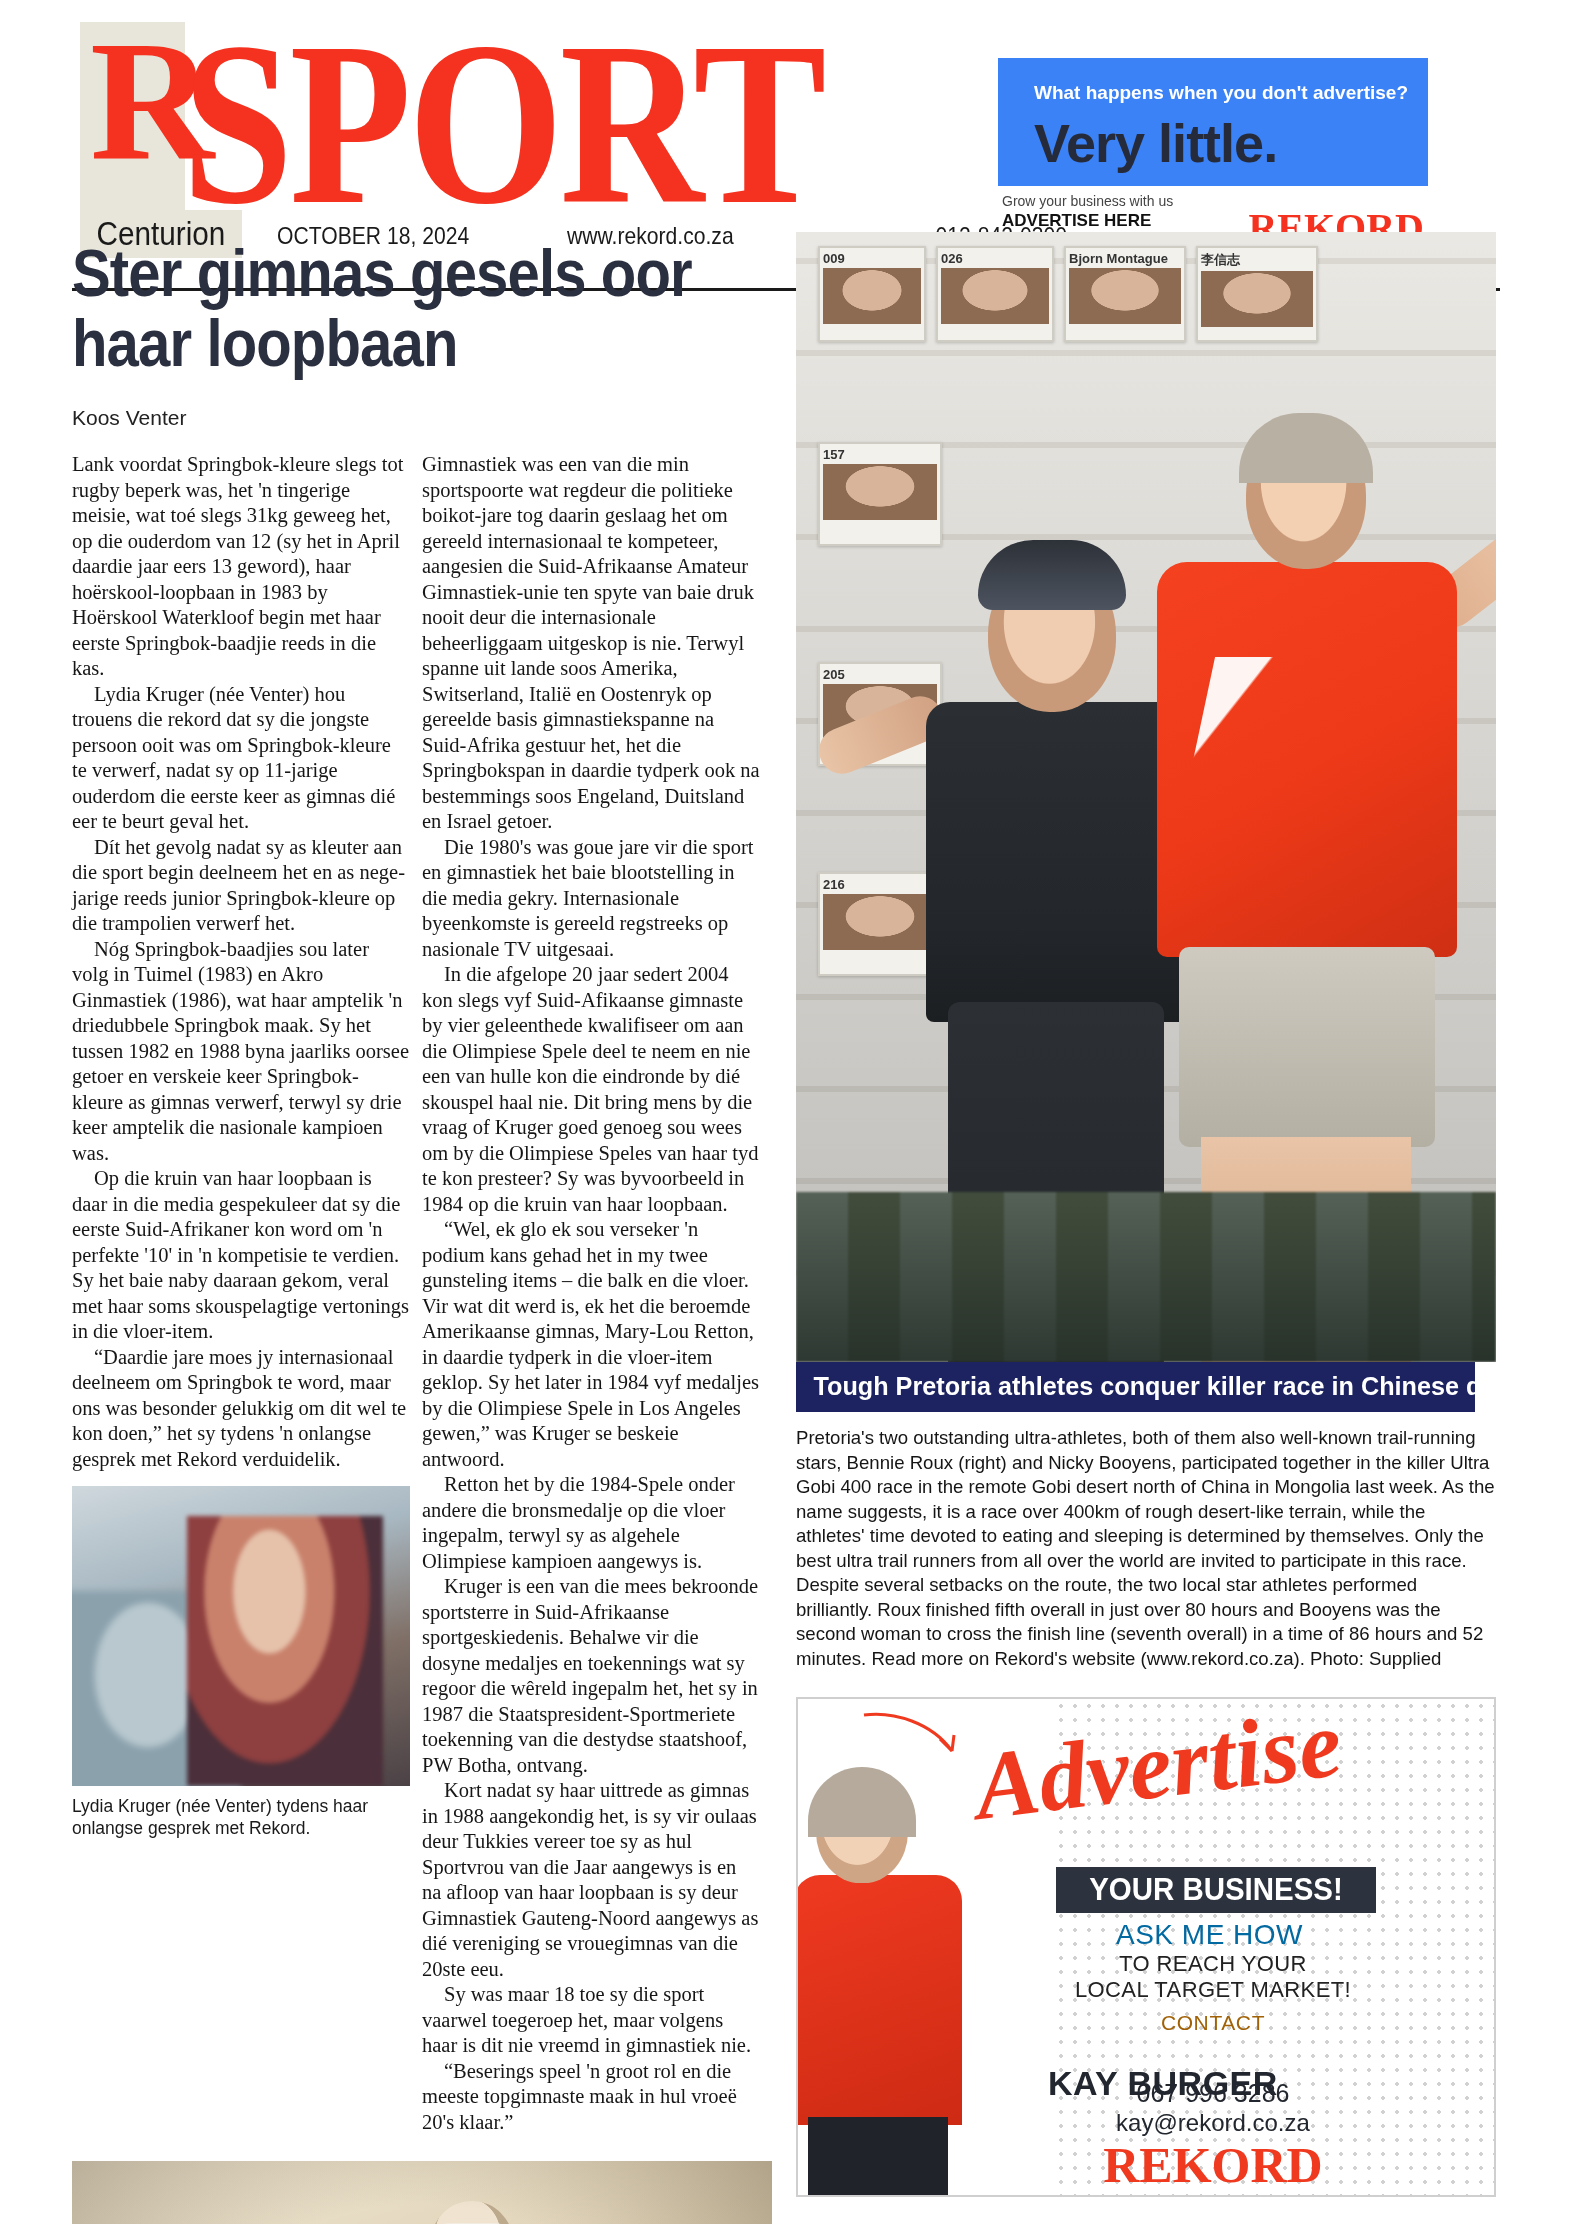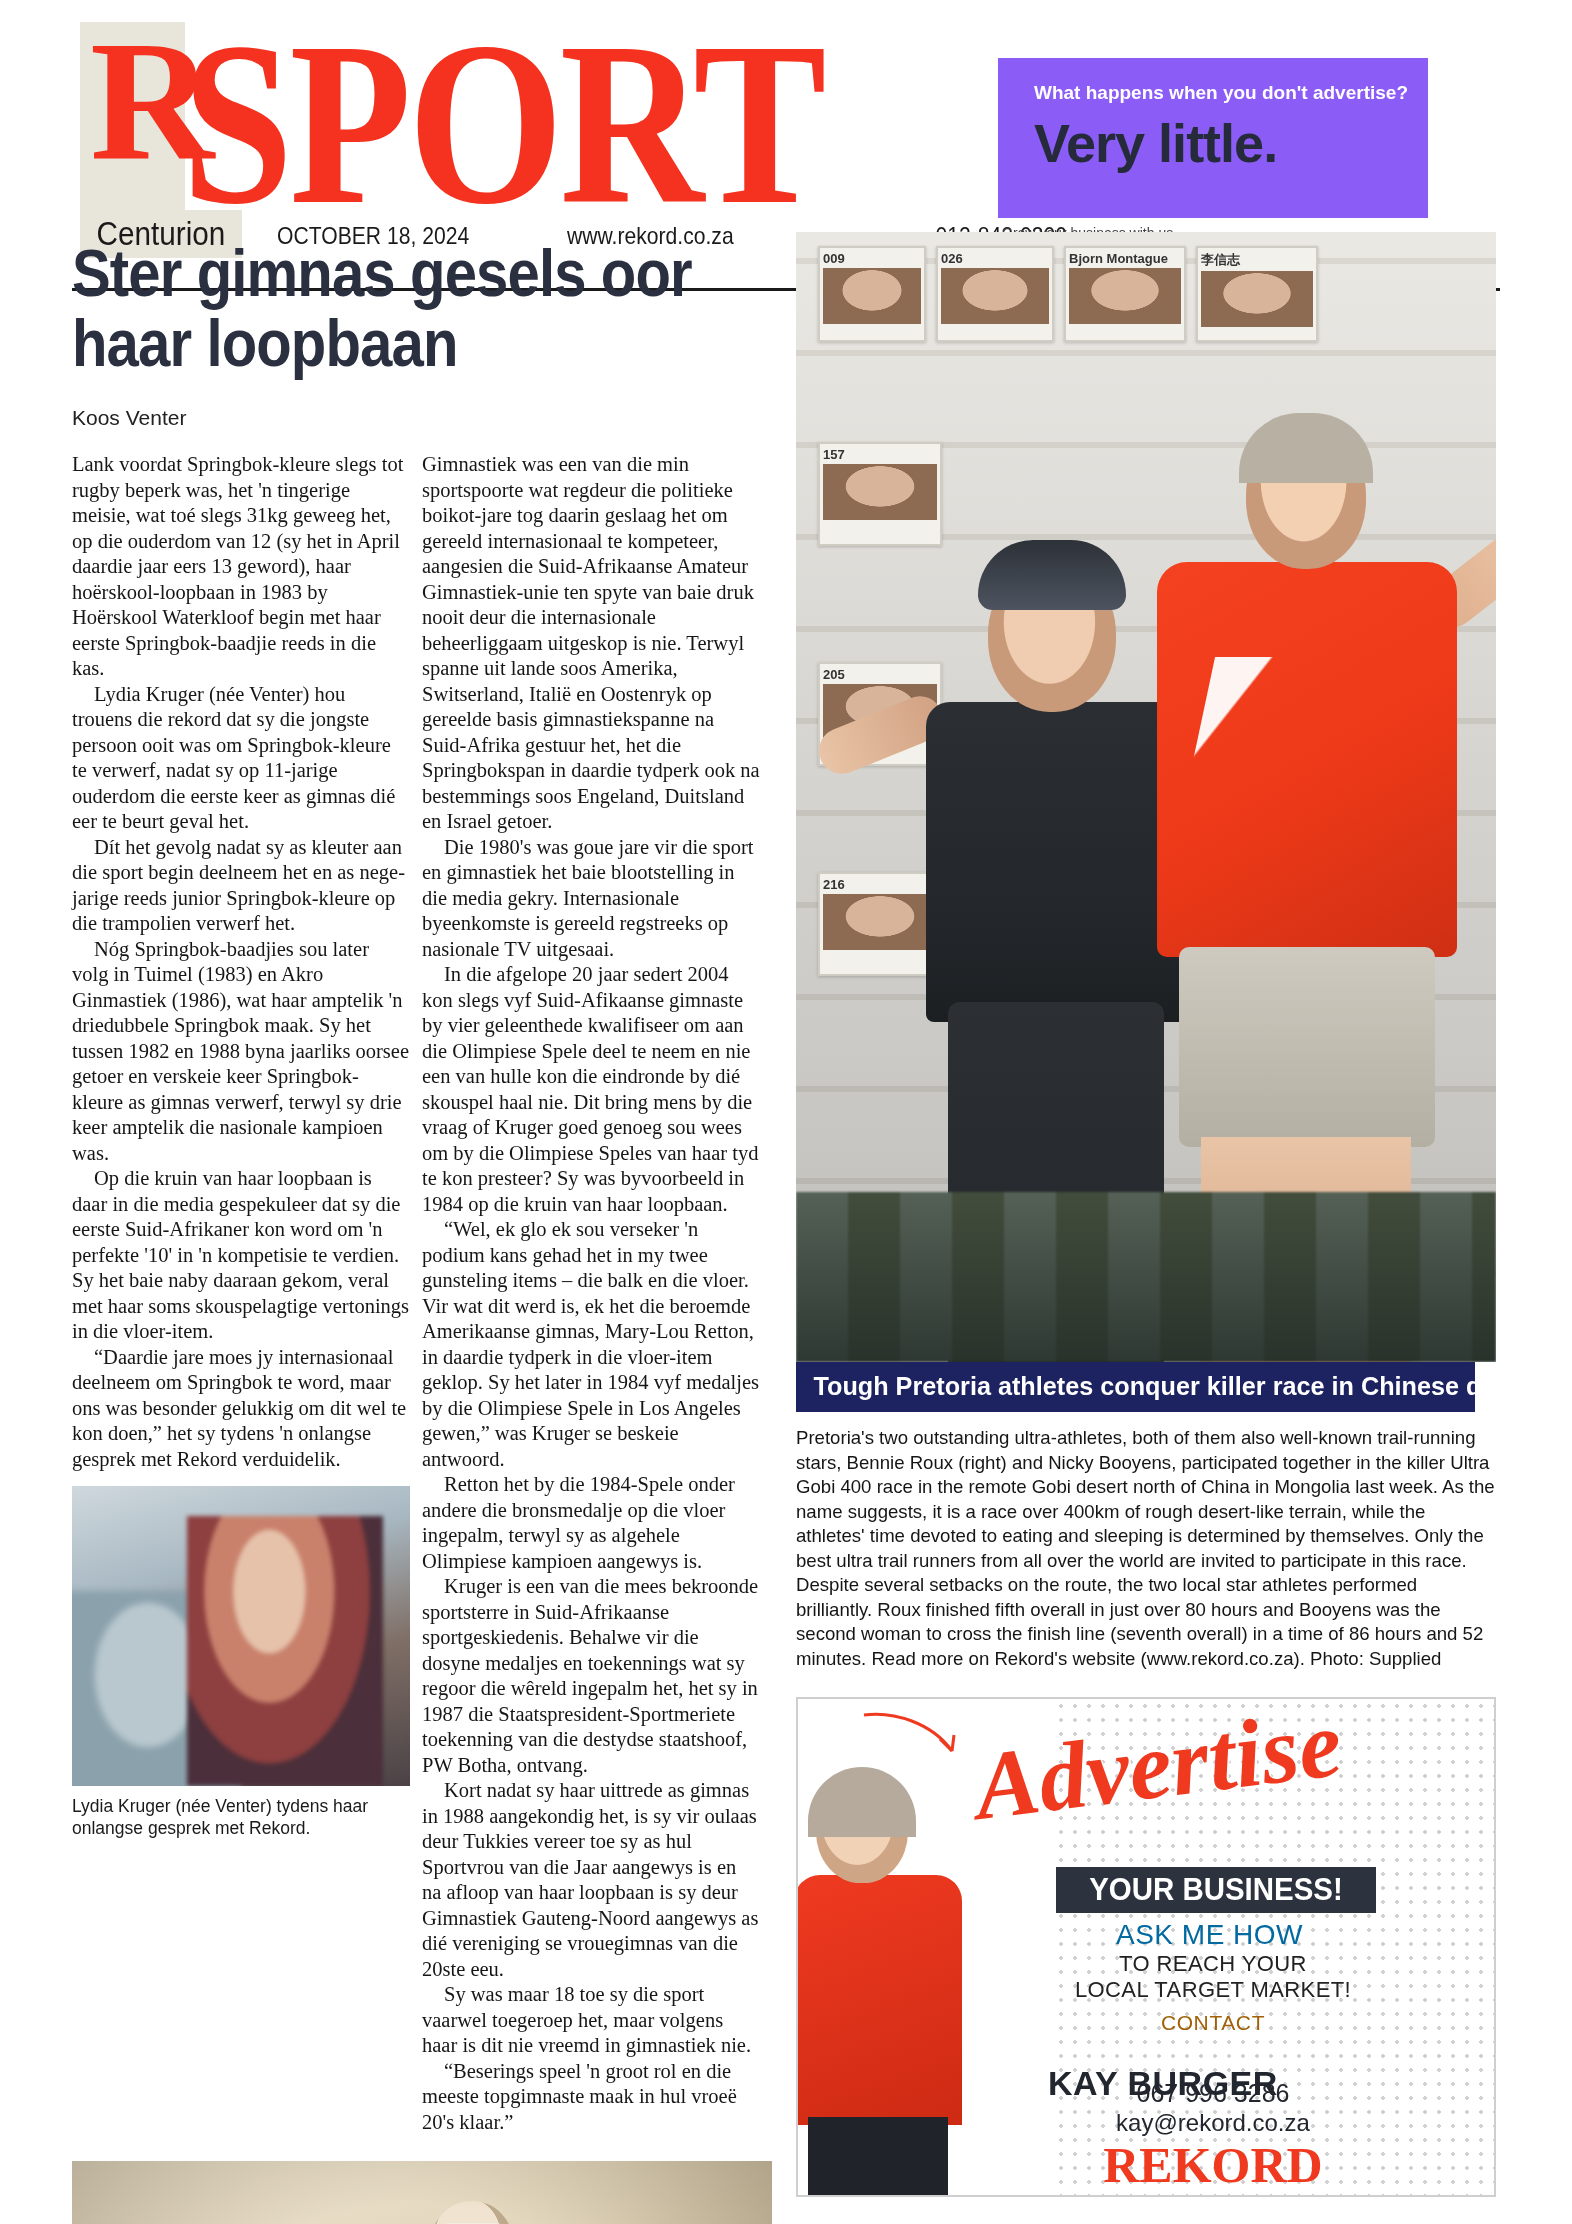--- a/index.html
+++ b/index.html
@@ -54,23 +54,23 @@
     font-size:24px; color:#1a1a1a;
     letter-spacing:0px;
   }
   .info-line .date { width:290px; transform:scaleX(0.88); transform-origin:left center; }
   .info-line .url { width:300px; transform:scaleX(0.88); transform-origin:left center; }
   .info-line .phone { width:200px; text-align:right; transform:scaleX(0.88); transform-origin:right center; }
 
   
   .top-ad { position:absolute; right:72px; top:58px; width:430px; }
   .top-ad-red {
-    background:#8b5cf6; color:#fff;
+    background:#3b82f6; color:#fff;
     padding:24px 20px 20px 22px;
-    height:160px;
+    height:128px;
   }
   .top-ad-q { font-size:19px; font-weight:bold; margin-left:14px; }
   .top-ad-big {
     font-size:54px; font-weight:bold; color:#252b3b;
     line-height:70px; margin-top:4px; margin-left:14px;
     letter-spacing:-1px;
   }
   .top-ad-bottom {
     display:flex; align-items:flex-end; justify-content:space-between;
     padding:6px 4px 0 4px;

